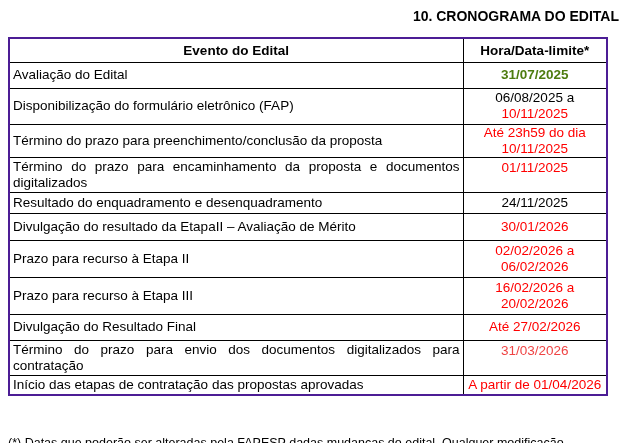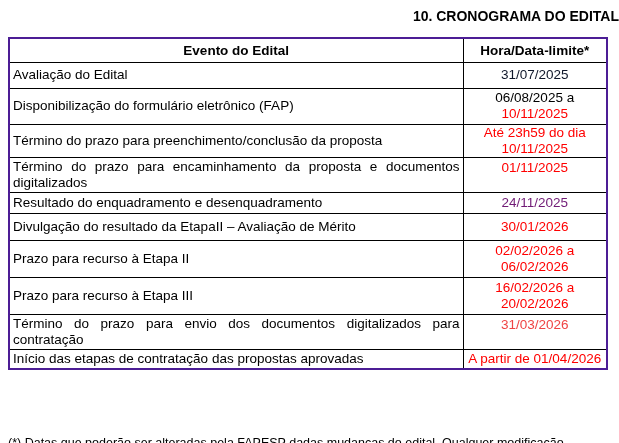--- a/index.html
+++ b/index.html
@@ -82,21 +82,21 @@
     <thead>
       <tr>
         <th>Evento do Edital</th>
         <th>Hora/Data-limite*</th>
       </tr>
     </thead>
     <tbody>
         <tr style="height: 26px;">
           <td class="event">Avaliação do Edital</td>
           <td class="date">
-            <div style="color: #0f172a;">31/07/2025</div>
+            <div style="color: #4d7c0f; font-weight: bold;">31/07/2025</div>
           </td>
         </tr>
         <tr style="height: 36px;">
           <td class="event">Disponibilização do formulário eletrônico (FAP)</td>
           <td class="date">
             <div style="color: rgb(0, 0, 0);">06/08/2025 a</div>
             <div style="color: rgb(255, 0, 0);">10/11/2025</div>
           </td>
         </tr>
         <tr style="height: 31px;">
@@ -108,21 +108,21 @@
         </tr>
         <tr style="height: 35px;">
           <td class="event justify">Término do prazo para encaminhamento da proposta e documentos digitalizados</td>
           <td class="date top">
             <div style="color: rgb(255, 0, 0);">01/11/2025</div>
           </td>
         </tr>
         <tr style="height: 21px;">
           <td class="event">Resultado do enquadramento e desenquadramento</td>
           <td class="date">
-            <div style="color: #701a75;">24/11/2025</div>
+            <div style="color: #000000;">24/11/2025</div>
           </td>
         </tr>
         <tr style="height: 27px;">
           <td class="event">Divulgação do resultado da EtapaII – Avaliação de Mérito</td>
           <td class="date">
             <div style="color: rgb(255, 0, 0); text-align: center;">30/01/2026</div>
           </td>
         </tr>
         <tr style="height: 37px;">
           <td class="event">Prazo para recurso à Etapa II</td>
@@ -131,20 +131,26 @@
             <div style="color: rgb(255, 0, 0);">06/02/2026</div>
           </td>
         </tr>
         <tr style="height: 37px;">
           <td class="event">Prazo para recurso à Etapa III</td>
           <td class="date">
             <div style="color: rgb(255, 0, 0);">16/02/2026 a</div>
             <div style="color: rgb(255, 0, 0);">20/02/2026</div>
           </td>
         </tr>
+        <tr style="height: 26px;">
+          <td class="event">Divulgação do Resultado Final</td>
+          <td class="date">
+            <div style="color: rgb(255, 0, 0);">Até 27/02/2026</div>
+          </td>
+        </tr>
         <tr style="height: 35px;">
           <td class="event justify">Término do prazo para envio dos documentos digitalizados para contratação</td>
           <td class="date top">
             <div style="color: #ef4444;">31/03/2026</div>
           </td>
         </tr>
         <tr style="height: 17px;">
           <td class="event">Início das etapas de contratação das propostas aprovadas</td>
           <td class="date">
             <div style="color: rgb(255, 0, 0);">A partir de 01/04/2026</div>

